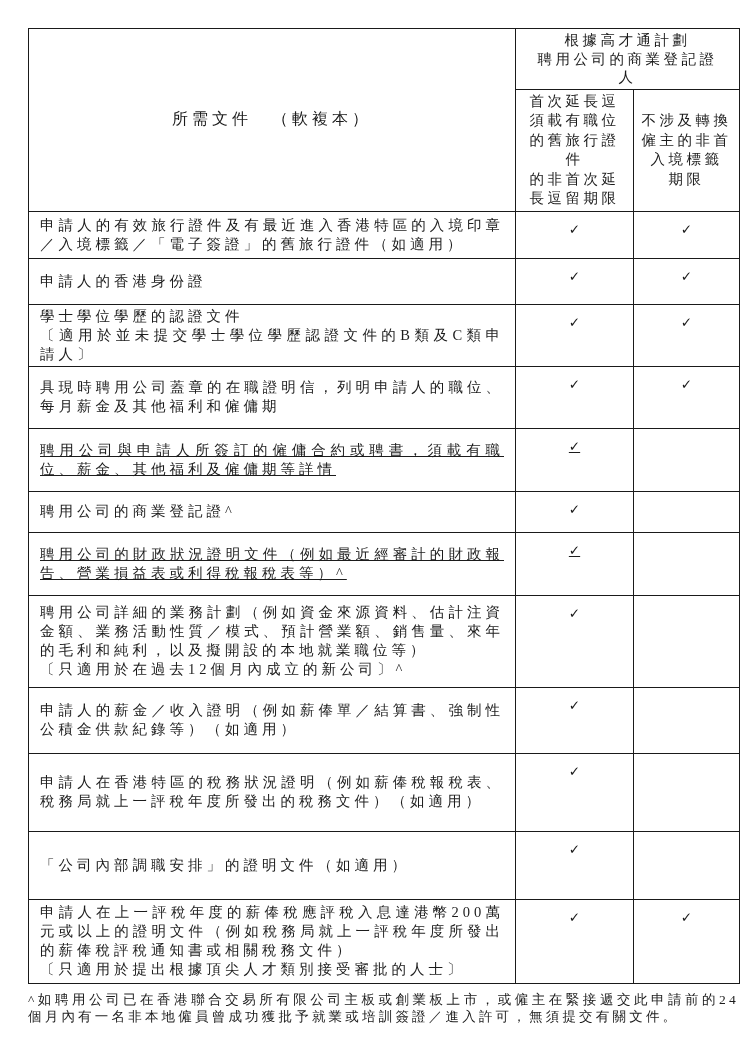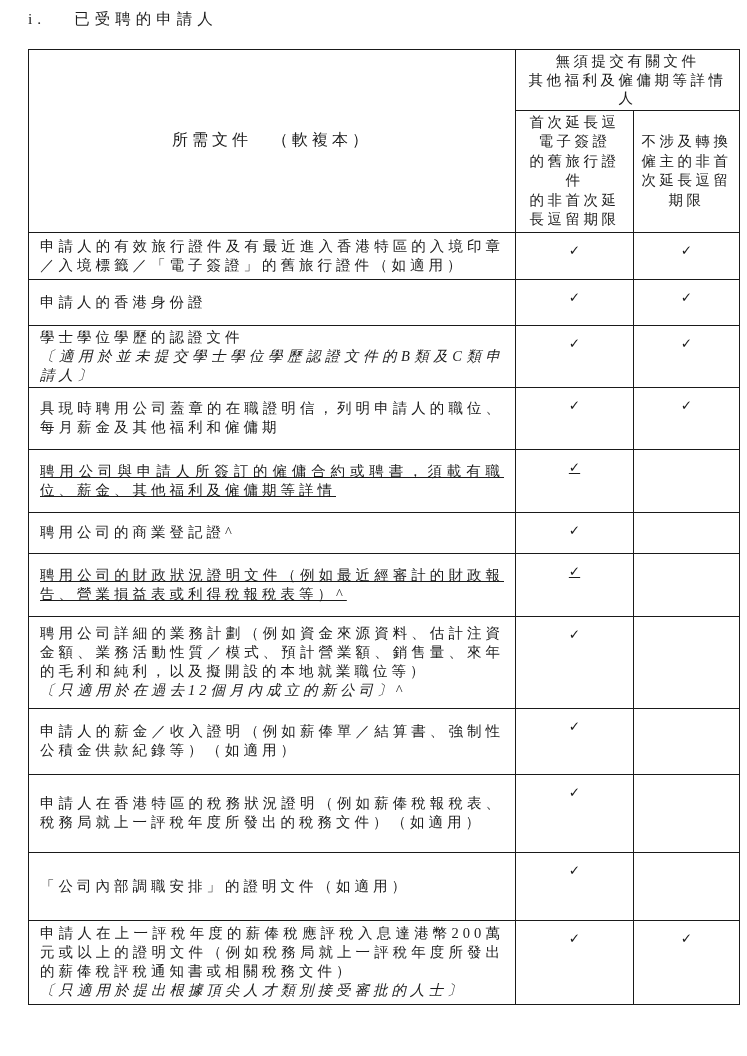--- a/index.html
+++ b/index.html
@@ -49,21 +49,21 @@
 
   
   td.doc {
     vertical-align: middle;
     padding: 2px 11px;
     font-size: 14.5px;
     line-height: 19px;
     letter-spacing: 4px;
   }
   .doc-text { display: block; text-align: justify; text-justify: inter-character; }
-  .doc-note { display: block; font-style: italic; text-align: justify; text-justify: inter-character; }
+  .doc-note { display: block; text-align: justify; text-justify: inter-character; }
   td.chk {
     vertical-align: top;
     text-align: center;
     padding-top: 9px;
     font-size: 13.5px;
     letter-spacing: 0;
     font-family: "DejaVu Sans", "Liberation Serif", serif;
   }
   tr.rh47 { height: 47px; } tr.rh46 { height: 46px; } tr.rh59 { height: 59px; }
   tr.rh62 { height: 62px; } tr.rh63 { height: 63px; text-decoration: underline; } tr.rh41 { height: 41px; }
@@ -79,55 +79,52 @@
     letter-spacing: 3.2px;
     text-align: justify;
     text-justify: inter-character;
   }
 </style>
 </head>
 <body>
 
 <div class="page">
 
-  <div class="title">
-    <span>i.</span><span class="title-text">已受聘的申請人</span>
-  </div>
 
   <table class="doc-table">
     <colgroup>
       <col style="width:487px">
         <col style="width:118px">
         <col style="width:106px">
     </colgroup>
 
     <tbody>
         <tr class="hrow-top">
       <td class="hdoc" rowspan="2">
         <span>所需文件　（軟複本）</span>
       </td>
       <td class="hgroup" colspan="2">
-        <span class="hline">無須提交有關文件</span>
-        <span class="hline">其他福利及僱傭期等詳情</span>
+        <span class="hline">根據高才通計劃</span>
+        <span class="hline">聘用公司的商業登記證</span>
         <span class="hline">人</span>
       </td>
     </tr>
 
     <tr class="hrow-sub">
       <td class="hsub">
         <span class="hline5">首次延長逗</span>
-        <span class="hline5">電子簽證</span>
+        <span class="hline5">須載有職位</span>
         <span class="hline5">的舊旅行證件</span>
         <span class="hline5">的非首次延</span>
         <span class="hline5">長逗留期限</span>
       </td>
       <td class="hsub">
         <span class="hline5">不涉及轉換</span>
         <span class="hline5">僱主的非首</span>
-        <span class="hline5">次延長逗留</span>
+        <span class="hline5">入境標籤</span>
         <span class="hline5">期限</span>
       </td>
     </tr>
 
     <tr class="rh47">
       <td class="doc">
         <span class="doc-text">申請人的有效旅行證件及有最近進入香港特區的入境印章／入境標籤／「電子簽證」的舊旅行證件（如適用）</span>
         <span class="doc-note"></span>
       </td>
       <td class="chk"><span>✓</span></td>
@@ -229,14 +226,15 @@
         <span class="doc-text">申請人在上一評稅年度的薪俸稅應評稅入息達港幣200萬元或以上的證明文件（例如稅務局就上一評稅年度所發出的薪俸稅評稅通知書或相關稅務文件）</span>
         <span class="doc-note">〔只適用於提出根據頂尖人才類別接受審批的人士〕</span>
       </td>
       <td class="chk"><span>✓</span></td>
       <td class="chk"><span>✓</span></td>
     </tr>
 
   </tbody>
     </table>
 
+  <div class="footnote">^如聘用公司已在香港聯合交易所有限公司主板或創業板上市，或僱主在緊接遞交此申請前的24個月內有一名非本地僱員曾成功獲批予就業或培訓簽證／進入許可，無須提交有關文件。</div>
 
 </div>
 
 </body></html>

